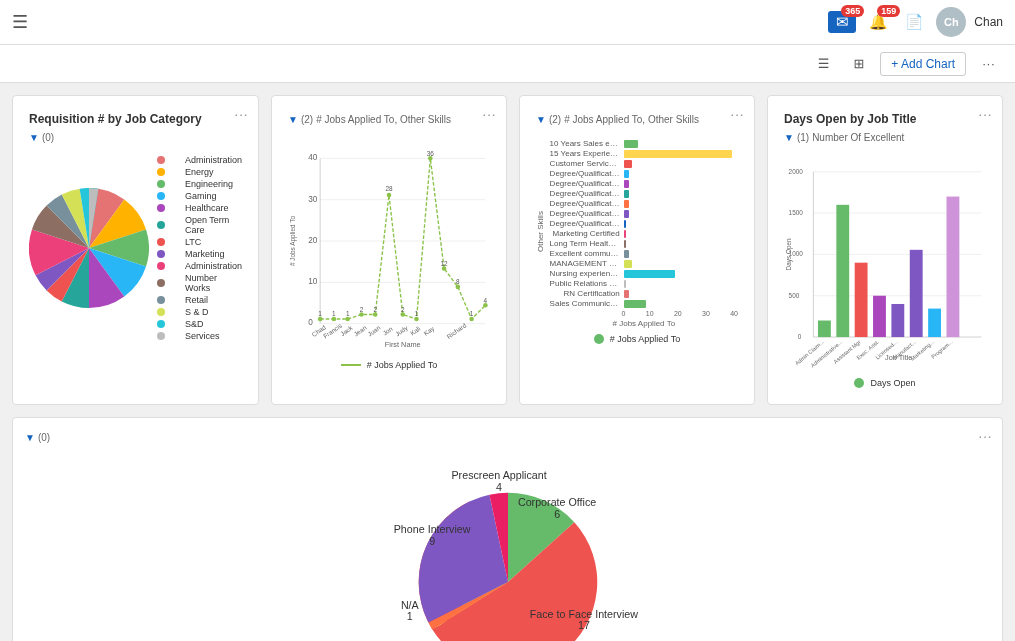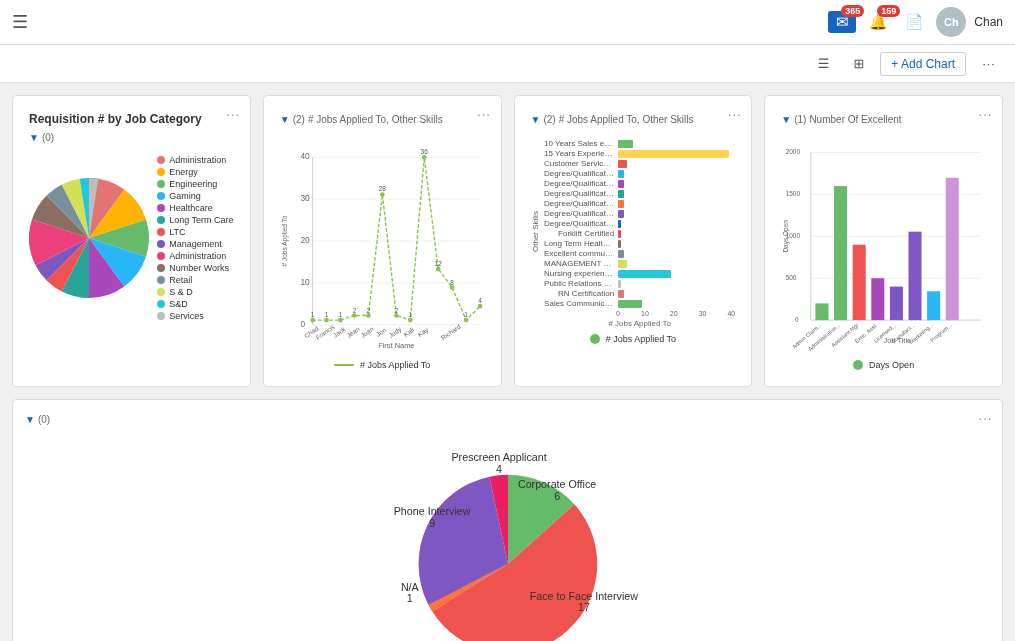--- a/index.html
+++ b/index.html
@@ -77,21 +77,21 @@
     .filter-badge {
       display: inline-flex; align-items: center; gap: 3px;
       font-size: 10px; color: #666; margin-bottom: 6px;
     }
     .filter-icon { color: #1565c0; }
 
     
     .pie-container { display: flex; align-items: center; justify-content: center; margin-top: 6px; }
     .pie-svg { flex-shrink: 0; }
     .legend { display: flex; flex-direction: column; gap: 2px; margin-left: 8px; }
-    .legend-item { display: flex; align-items: center; gap: 4px; font-size: 9px; }
+    .legend-item { display: flex; align-items: center; gap: 20px; font-size: 9px; }
     .legend-dot { width: 8px; height: 8px; border-radius: 50%; flex-shrink: 0; }
     .axis-label { font-size: 9px; fill: #666; }
 
     
     .bottom-card {
       background: #fff;
       border-radius: 4px;
       border: 1px solid #ddd;
       padding: 12px;
       position: relative;
@@ -185,29 +185,29 @@
           <div class="legend-item">
               <span class="legend-dot" style="background:#29b6f6"></span>
               <span>Gaming</span>
             </div>
           <div class="legend-item">
               <span class="legend-dot" style="background:#ab47bc"></span>
               <span>Healthcare</span>
             </div>
           <div class="legend-item">
               <span class="legend-dot" style="background:#26a69a"></span>
-              <span>Long Term Care</span>
+              <span>Open Term Care</span>
             </div>
           <div class="legend-item">
               <span class="legend-dot" style="background:#ef5350"></span>
               <span>LTC</span>
             </div>
           <div class="legend-item">
               <span class="legend-dot" style="background:#7e57c2"></span>
-              <span>Management</span>
+              <span>Marketing</span>
             </div>
           <div class="legend-item">
               <span class="legend-dot" style="background:#ec407a"></span>
               <span>Administration</span>
             </div>
           <div class="legend-item">
               <span class="legend-dot" style="background:#8d6e63"></span>
               <span>Number Works</span>
             </div>
           <div class="legend-item">
@@ -363,21 +363,21 @@
                   <div class="hbar-bar" style="width: 5%; background: rgb(126, 87, 194);"></div>
                 </div>
               </div>
               <div class="hbar-row">
                 <div class="hbar-label" style="width: 70px; font-size: 8px;">Degree/Qualificatio...</div>
                 <div style="flex: 1 1 0%; display: flex; align-items: center;">
                   <div class="hbar-bar" style="width: 2.5%; background: rgb(21, 101, 192);"></div>
                 </div>
               </div>
               <div class="hbar-row">
-                <div class="hbar-label" style="width: 70px; font-size: 8px;">Forklift Certified</div>
+                <div class="hbar-label" style="width: 70px; font-size: 8px;">Marketing Certified</div>
                 <div style="flex: 1 1 0%; display: flex; align-items: center;">
                   <div class="hbar-bar" style="width: 2.5%; background: rgb(236, 64, 122);"></div>
                 </div>
               </div>
               <div class="hbar-row">
                 <div class="hbar-label" style="width: 70px; font-size: 8px;">Long Term Healthc...</div>
                 <div style="flex: 1 1 0%; display: flex; align-items: center;">
                   <div class="hbar-bar" style="width: 2.5%; background: rgb(141, 110, 99);"></div>
                 </div>
               </div>
@@ -428,20 +428,21 @@
           <div style="text-align:center;font-size:8px;color:#666;margin-top:2px;"># Jobs Applied To</div>
         </div>
       </div>
       <div class="chart-legend-bottom">
         <span class="legend-dot" style="background:#66bb6a;width:10px;height:10px;border-radius:50%;display:inline-block"></span>
         <span># Jobs Applied To</span>
       </div>
     </div>
 
     <div class="card">
+      <div class="card-title">Days Open by Job Title</div>
       <span class="card-menu">···</span>
       <div class="filter-badge">
         <span class="filter-icon">▼</span>
         <span>(1)</span>
         <span>Number Of Excellent</span>
       </div>
       <svg width="100%" height="220" viewBox="0 0 220 210">
 
         <text x="5" y="12" font-size="7" fill="#666">2000</text>
         <text x="5" y="57" font-size="7" fill="#666">1500</text>

